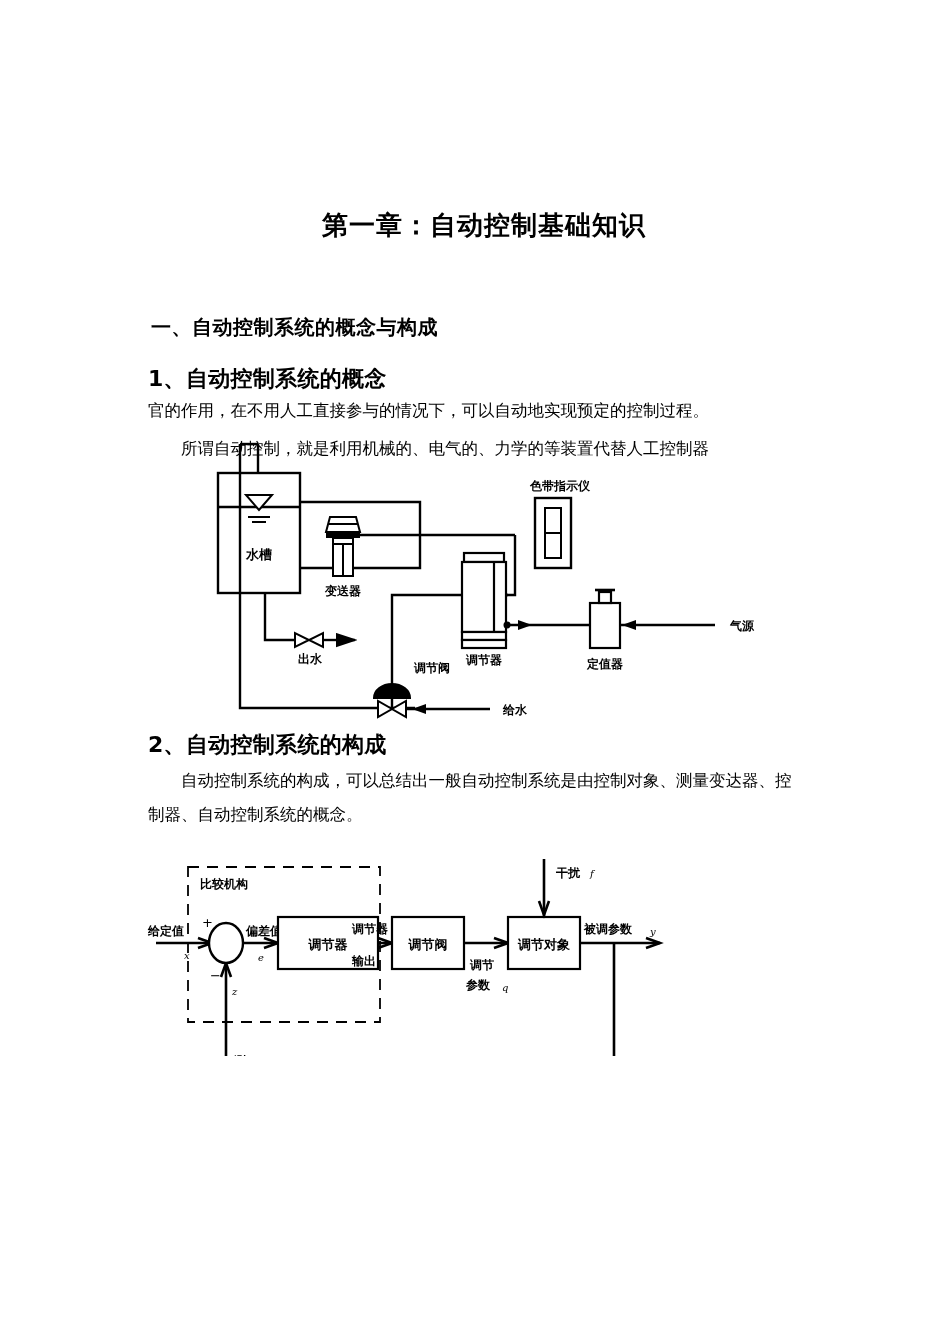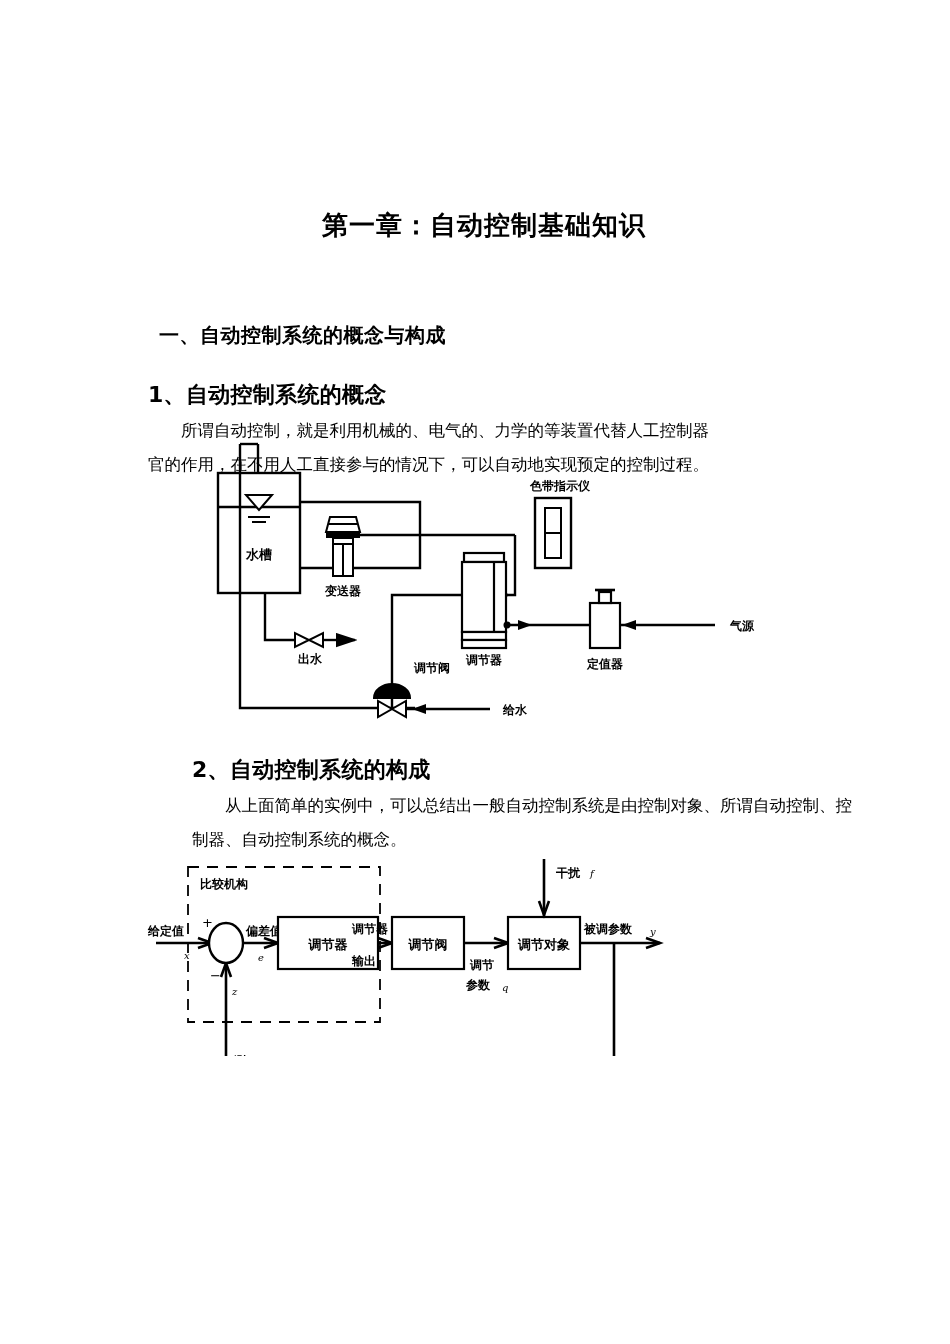--- a/index.html
+++ b/index.html
@@ -31,21 +31,21 @@
     font-size: 26px;
     font-weight: bold;
     letter-spacing: 1px;
     margin: 0;
     padding-top: 208px;
     font-family: "DejaVu Sans", "Liberation Sans", sans-serif;
   }
   .h-section {
     font-size: 20px;
     font-weight: bold;
-    margin: 11px;
+    margin: 3px;
     padding-top: 68px;
     letter-spacing: 0.5px;
   }
   .h-sub {
     font-size: 22px;
     font-weight: bold;
     margin: 0;
     padding-top: 20px;
     letter-spacing: 0.3px;
   }
@@ -95,23 +95,23 @@
 <div id="page">
 
   <div class="doc-body">
 
     <h1 class="chapter-title">第一章：自动控制基础知识</h1>
 
     <h2 class="h-section">一、自动控制系统的概念与构成</h2>
 
     <h3 class="h-sub">1、自动控制系统的概念</h3>
 
+    <p class="para cont">官的作用，在不用人工直接参与的情况下，可以自动地实现预定的控制过程。</p>
+
     <p class="para">所谓自动控制，就是利用机械的、电气的、力学的等装置代替人工控制器</p>
-
-    <p class="para cont">官的作用，在不用人工直接参与的情况下，可以自动地实现预定的控制过程。</p>
 
   </div>
 
   <div class="figure fig1">
     <svg width="620" height="310" viewBox="0 0 620 310">
       <defs>
         <marker id="ar" markerWidth="9" markerHeight="9" refX="8" refY="3" orient="auto" markerUnits="strokeWidth">
           <path d="M0,0 L9,3 L0,6 Z" fill="#000"></path>
         </marker>
         <marker id="arL" markerWidth="9" markerHeight="9" refX="8" refY="3" orient="auto" markerUnits="strokeWidth">
@@ -216,23 +216,23 @@
       </g>
 
       <g stroke="#000" fill="none" stroke-width="2.4">
         <line x1="236" y1="269" x2="320" y2="269"></line>
       </g>
       <path d="M256,264 L242,269 L256,274 Z" fill="#000"></path>
       <text class="lbl lbl-12" x="345" y="274" text-anchor="middle">给水</text>
     </svg>
   </div>
 
-  <div class="doc-body" style="top:755px;margin-left:44px;">
+  <div class="doc-body" style="top:730px;">
     <h3 class="h-sub" style="padding-top:0;">2、自动控制系统的构成</h3>
-    <p class="para">从上面简单的实例中，可以总结出一般自动控制系统是由控制对象、所谓自动控制、控</p>
+    <p class="para">自动控制系统的构成，可以总结出一般自动控制系统是由控制对象、测量变达器、控</p>
     <p class="para cont">制器、自动控制系统的概念。</p>
   </div>
 
   <div class="figure fig2">
     <svg width="700" height="330" viewBox="0 0 700 330">
 
       <rect x="48" y="12" width="192" height="155" fill="none" stroke="#000" stroke-width="1.8" stroke-dasharray="11,8"></rect>
       <text class="lbl lbl-12" x="60" y="33">比较机构</text>
 
       <g stroke="#000" fill="none" stroke-width="2.6">

